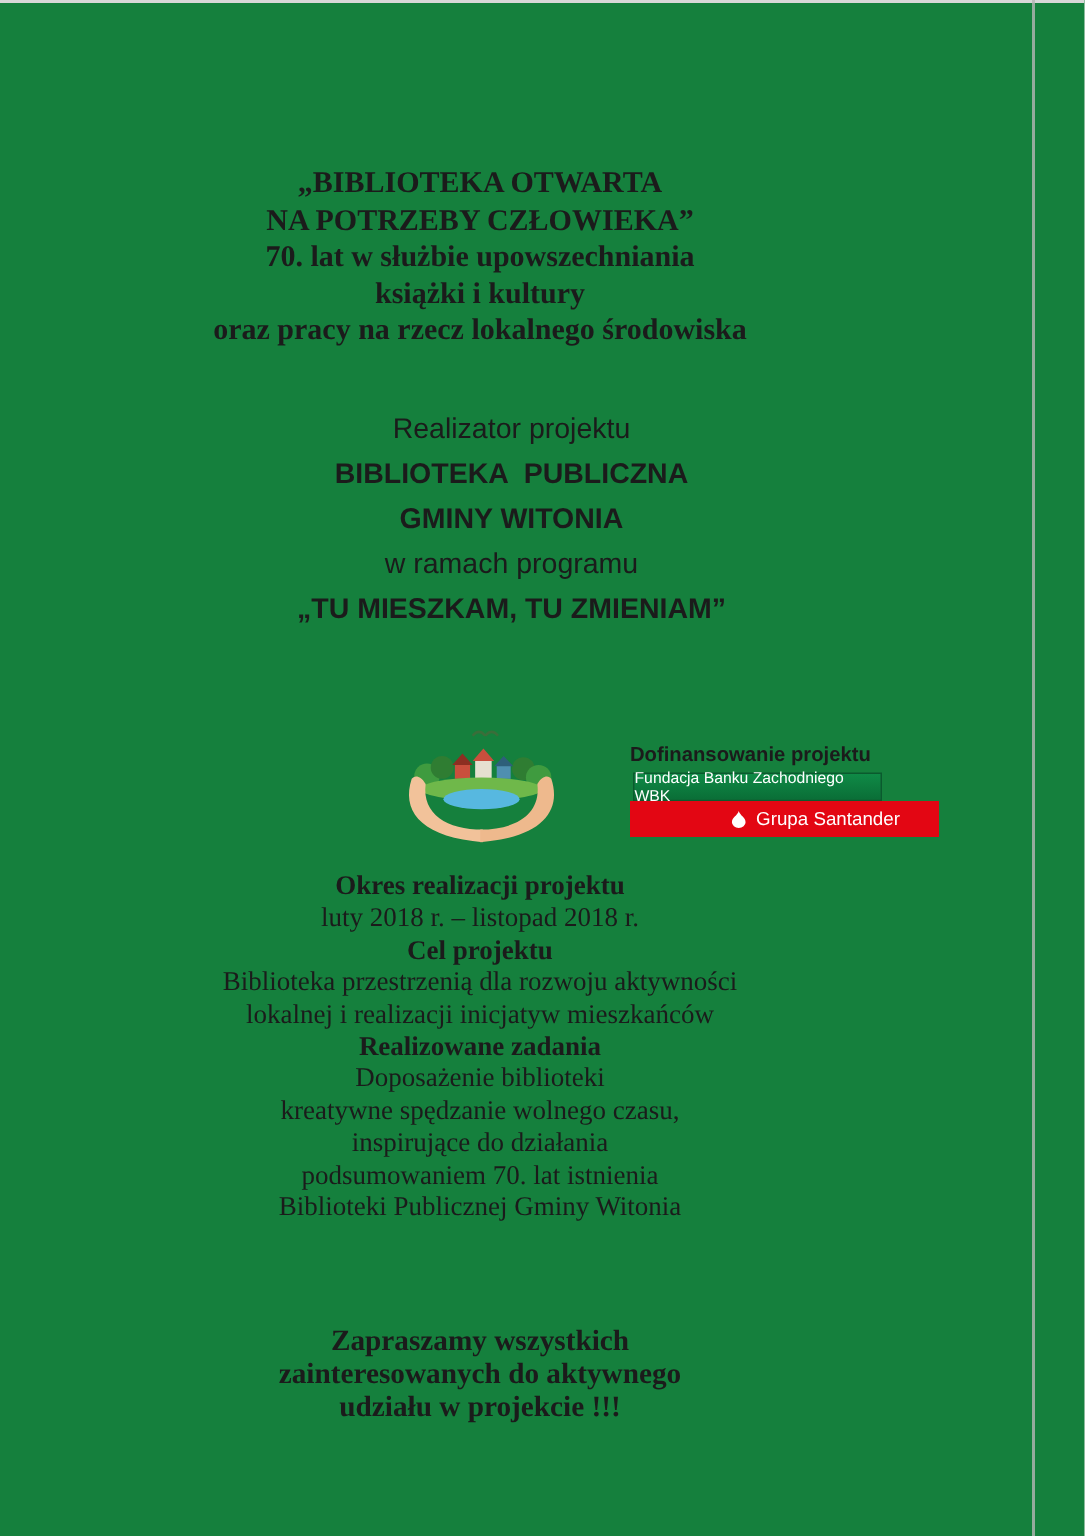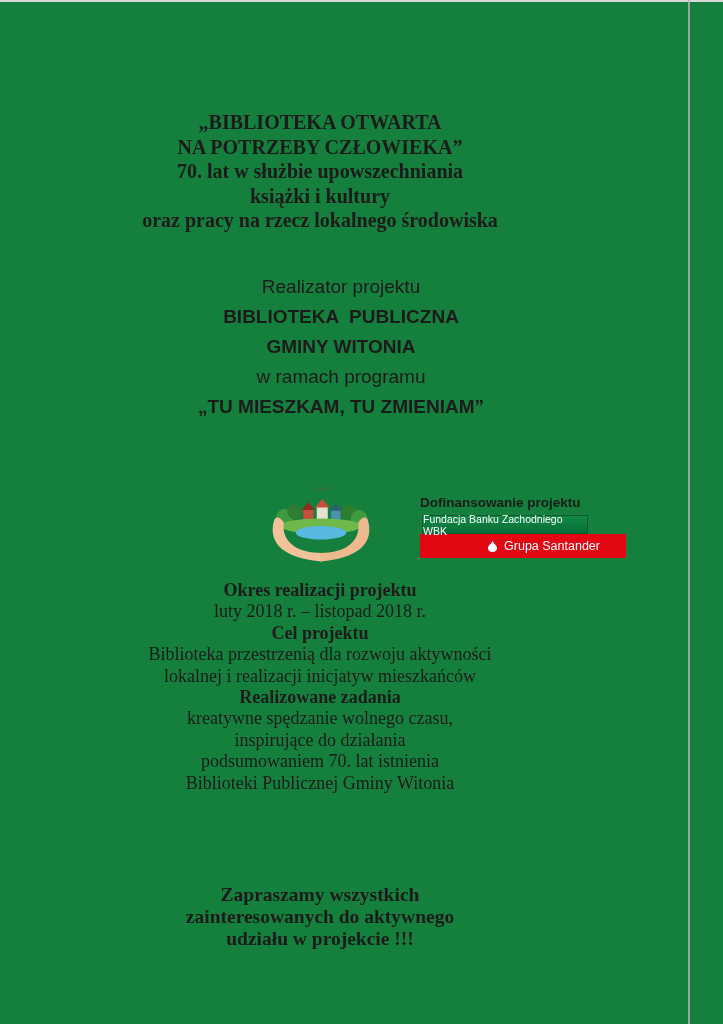--- a/index.html
+++ b/index.html
@@ -121,20 +121,21 @@
     </div>
   </div>
 
   <div class="col details-block">
     <div class="heading">Okres realizacji projektu</div>
     <div>luty 2018 r. – listopad 2018 r.</div>
     <div class="heading">Cel projektu</div>
     <div>Biblioteka przestrzenią dla rozwoju aktywności</div>
     <div>lokalnej i realizacji inicjatyw mieszkańców</div>
     <div class="heading">Realizowane zadania</div>
+    <div>Doposażenie biblioteki</div>
     <div>kreatywne spędzanie wolnego czasu,</div>
     <div>inspirujące do działania</div>
     <div>podsumowaniem 70. lat istnienia</div>
     <div>Biblioteki Publicznej Gminy Witonia</div>
   </div>
 
   <div class="col closing-block">
     <div>Zapraszamy wszystkich</div>
     <div>zainteresowanych do aktywnego</div>
     <div>udziału w projekcie !!!</div>

